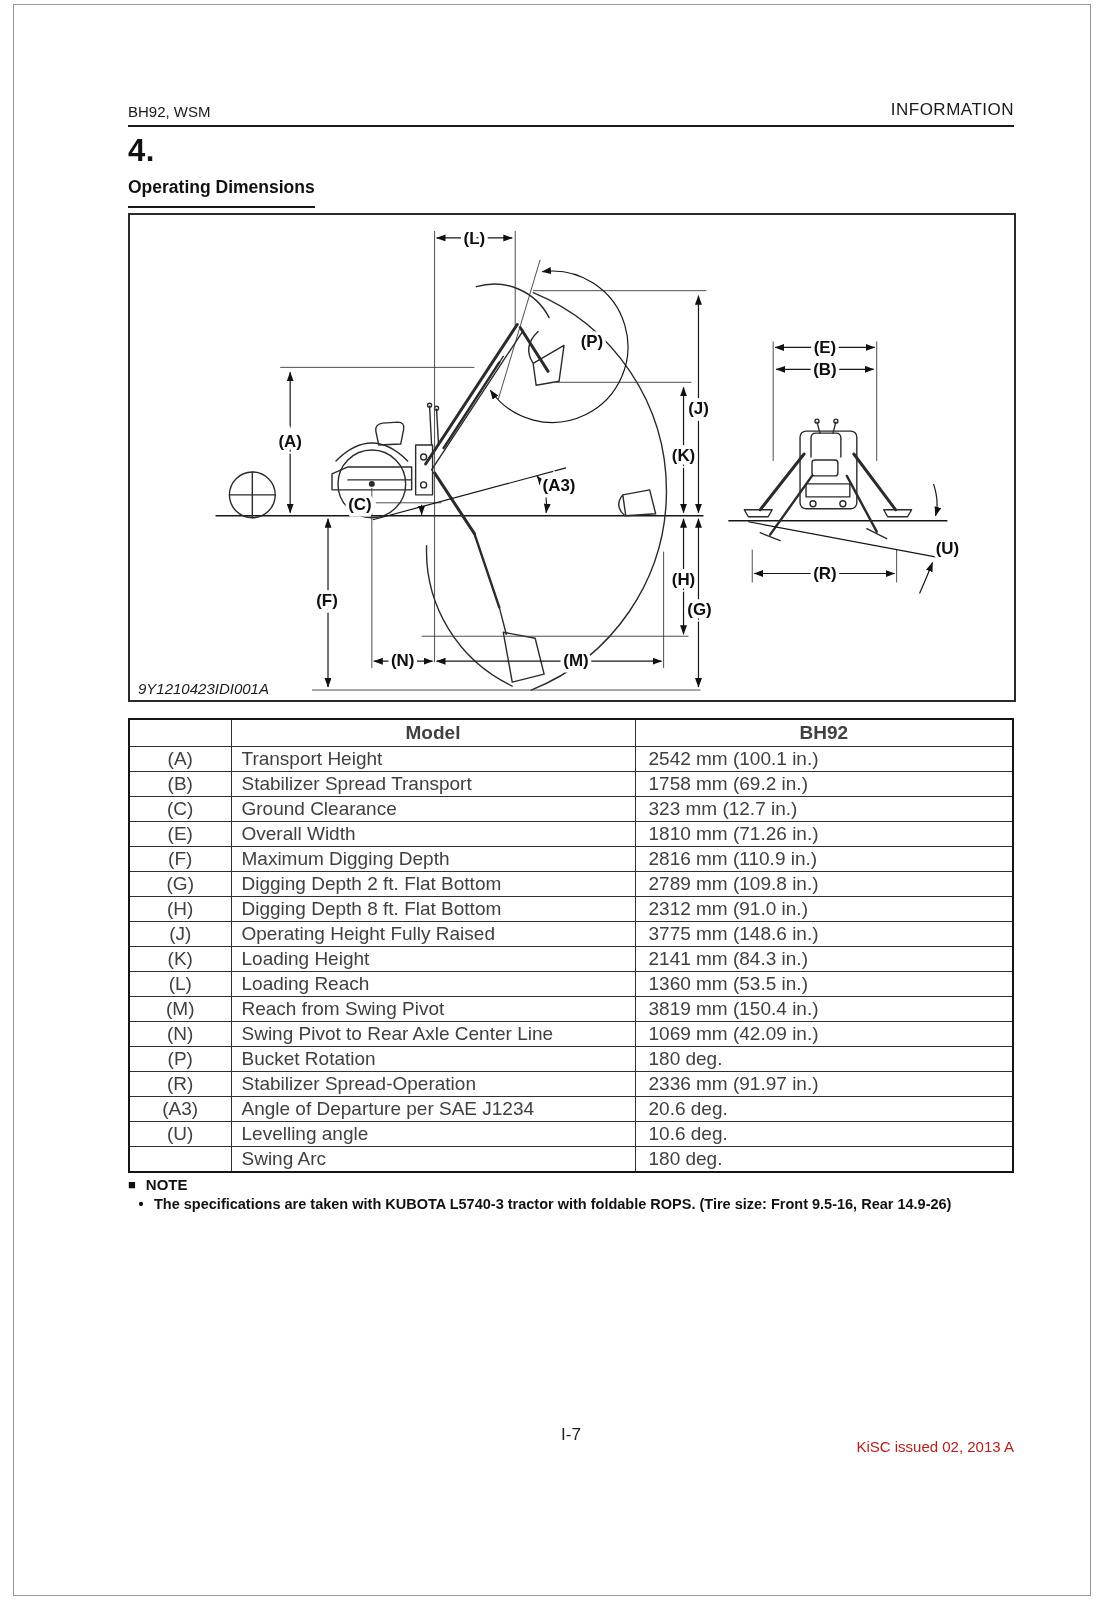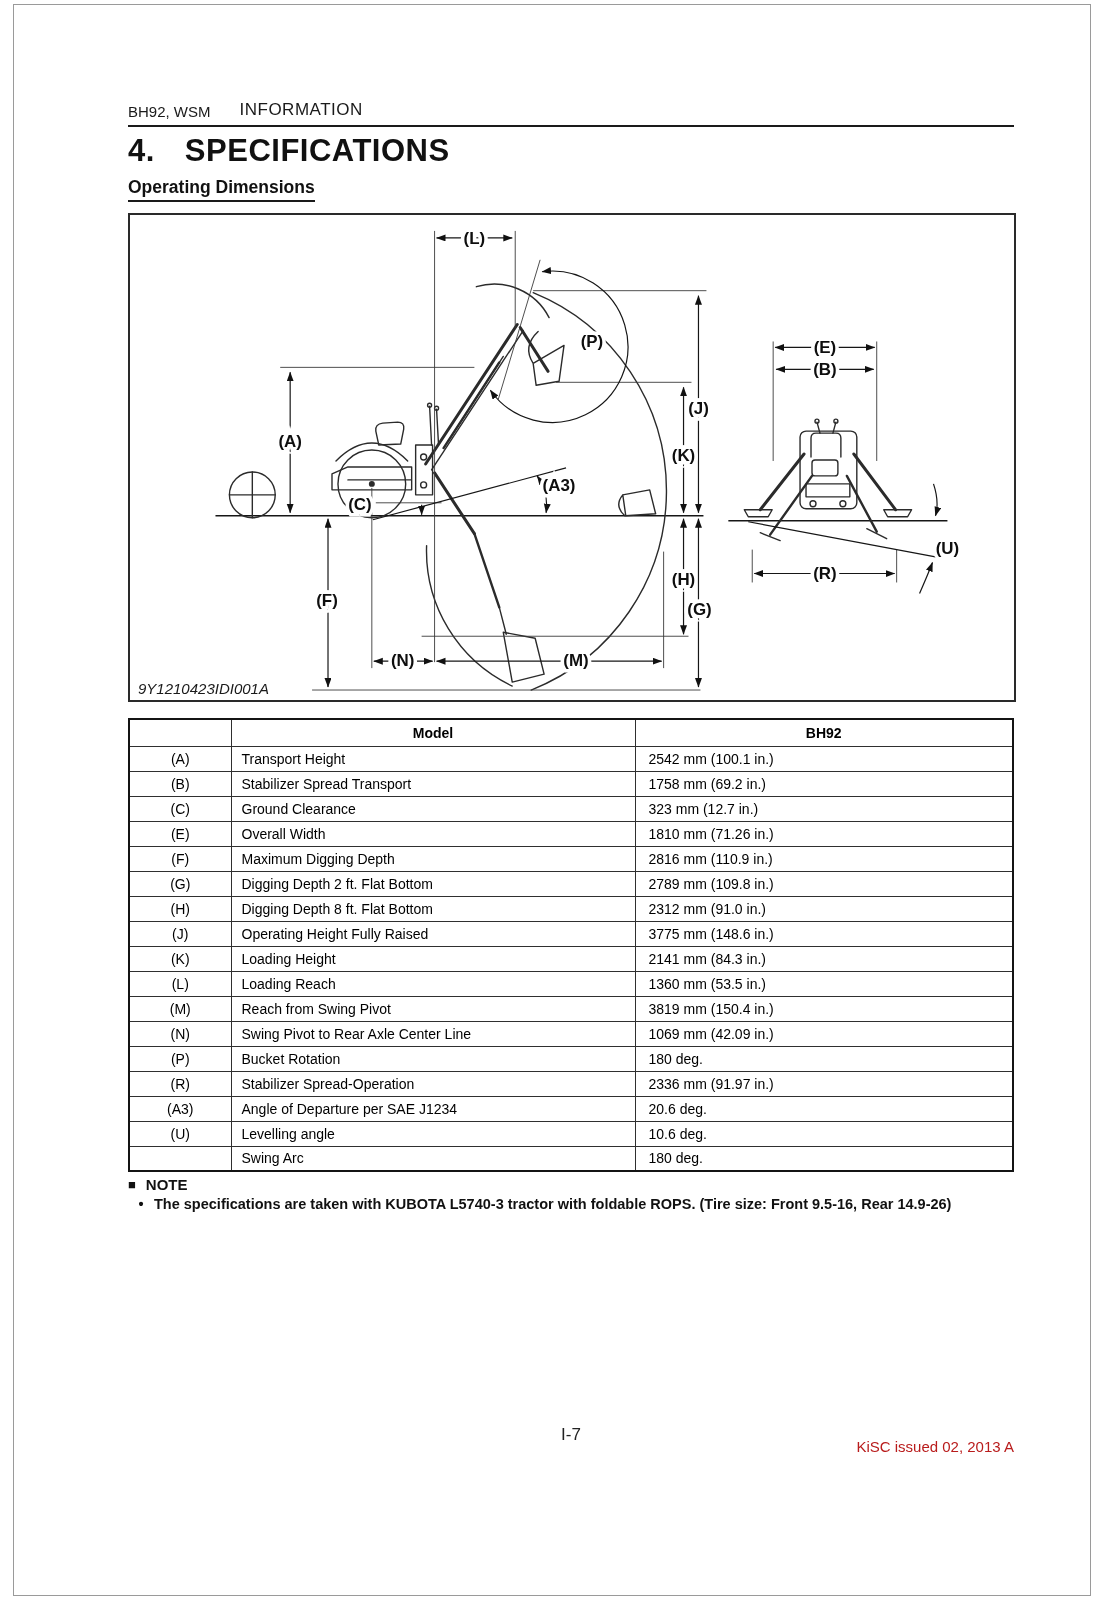--- a/index.html
+++ b/index.html
@@ -7,30 +7,30 @@
     width:1104px;height:1600px;position:relative;background:#ffffff;
     font-family:"Liberation Sans", sans-serif;color:#111;
   }
   .page-border{
     position:absolute;left:13px;top:4px;right:13px;bottom:4px;
     border:1px solid #9a9a9a;pointer-events:none;
   }
   .content{position:absolute;left:128px;top:0;width:886px;}
   .doc-header{
     position:absolute;top:100px;left:0;width:100%;
-    display:flex;justify-content:flex-start;align-items:flex-end;gap:29px;
+    display:flex;justify-content:space-between;align-items:flex-end;gap:29px;
   }
   .hdr-left{font-size:15px;color:#1a1a1a;}
   .hdr-right{font-size:17px;color:#1a1a1a;letter-spacing:.5px;}
   .hdr-rule{position:absolute;top:125px;left:0;width:100%;height:2px;background:#1a1a1a;}
   .title{position:absolute;top:133px;left:0;font-size:31px;font-weight:bold;letter-spacing:.5px;display:flex;}
   .title .num{margin-right:30px;}
   .subtitle{
     position:absolute;top:177px;left:0;font-size:17.5px;font-weight:bold;
-    border-bottom:2px solid #1a1a1a;padding-bottom:2px;
+    border-bottom:2px solid #1a1a1a;padding-bottom:8px;
   }
   .figure{
     position:absolute;top:213px;left:0;width:884px;height:485px;
     border:2px solid #2a2a2a;background:#fff;
   }
   .figure svg{display:block;}
   .fig-code{position:absolute;left:6px;bottom:3px;font-size:15px;color:#1a1a1a;background:#fff;padding:0 2px;font-style:italic;}
   
   .mach{stroke:#2b2b2b;fill:none;stroke-width:1.4;stroke-linejoin:round;stroke-linecap:round;}
   .mach-thick{stroke:#2b2b2b;fill:none;stroke-width:3;stroke-linecap:round;}
@@ -43,21 +43,21 @@
     text-anchor:middle;stroke:#ffffff;stroke-width:7px;paint-order:stroke;
   }
   
   .spec-table{
     position:absolute;top:718px;left:0;width:886px;
     border-collapse:collapse;table-layout:fixed;
   }
   .spec-table col.c-key{width:102px;}
   .spec-table col.c-model{width:404px;}
   .spec-table td,.spec-table th{
-    border:1px solid #2f2f2f;font-size:14px;color:#000000;
+    border:1px solid #2f2f2f;font-size:19px;color:#404040;
     height:25px;padding:1px 6px;box-sizing:border-box;vertical-align:middle;
     background:#fff;
   }
   .spec-table{border:2px solid #141414;}
   .spec-table th{font-weight:bold;text-align:center;height:27px;}
   .spec-table td.key{text-align:center;}
   .spec-table td.model{text-align:left;padding-left:10px;}
   .spec-table td.value{text-align:left;padding-left:13px;margin-left:21px;}
   
   .note{position:absolute;top:1176px;left:0;width:886px;font-weight:bold;color:#111;}
@@ -77,21 +77,20 @@
 <div class="content">
 
   <div class="doc-header">
     <span class="hdr-left">BH92, WSM</span>
     <span class="hdr-right">INFORMATION</span>
   </div>
   <div class="hdr-rule"></div>
 
   <div class="title">
     <span class="num">4.</span>
-    <span>SPECIFICATIONS</span>
   </div>
   <div class="subtitle">Operating Dimensions</div>
 
   <div class="figure">
     <svg width="882" height="481" viewBox="0 0 884 483">
       <defs>
         <marker id="ah" markerUnits="userSpaceOnUse" markerWidth="10" markerHeight="8" refX="9" refY="3.5" orient="auto-start-reverse">
           <path d="M0,0 L9.5,3.5 L0,7 Z" fill="#111"></path>
         </marker>
       </defs>

